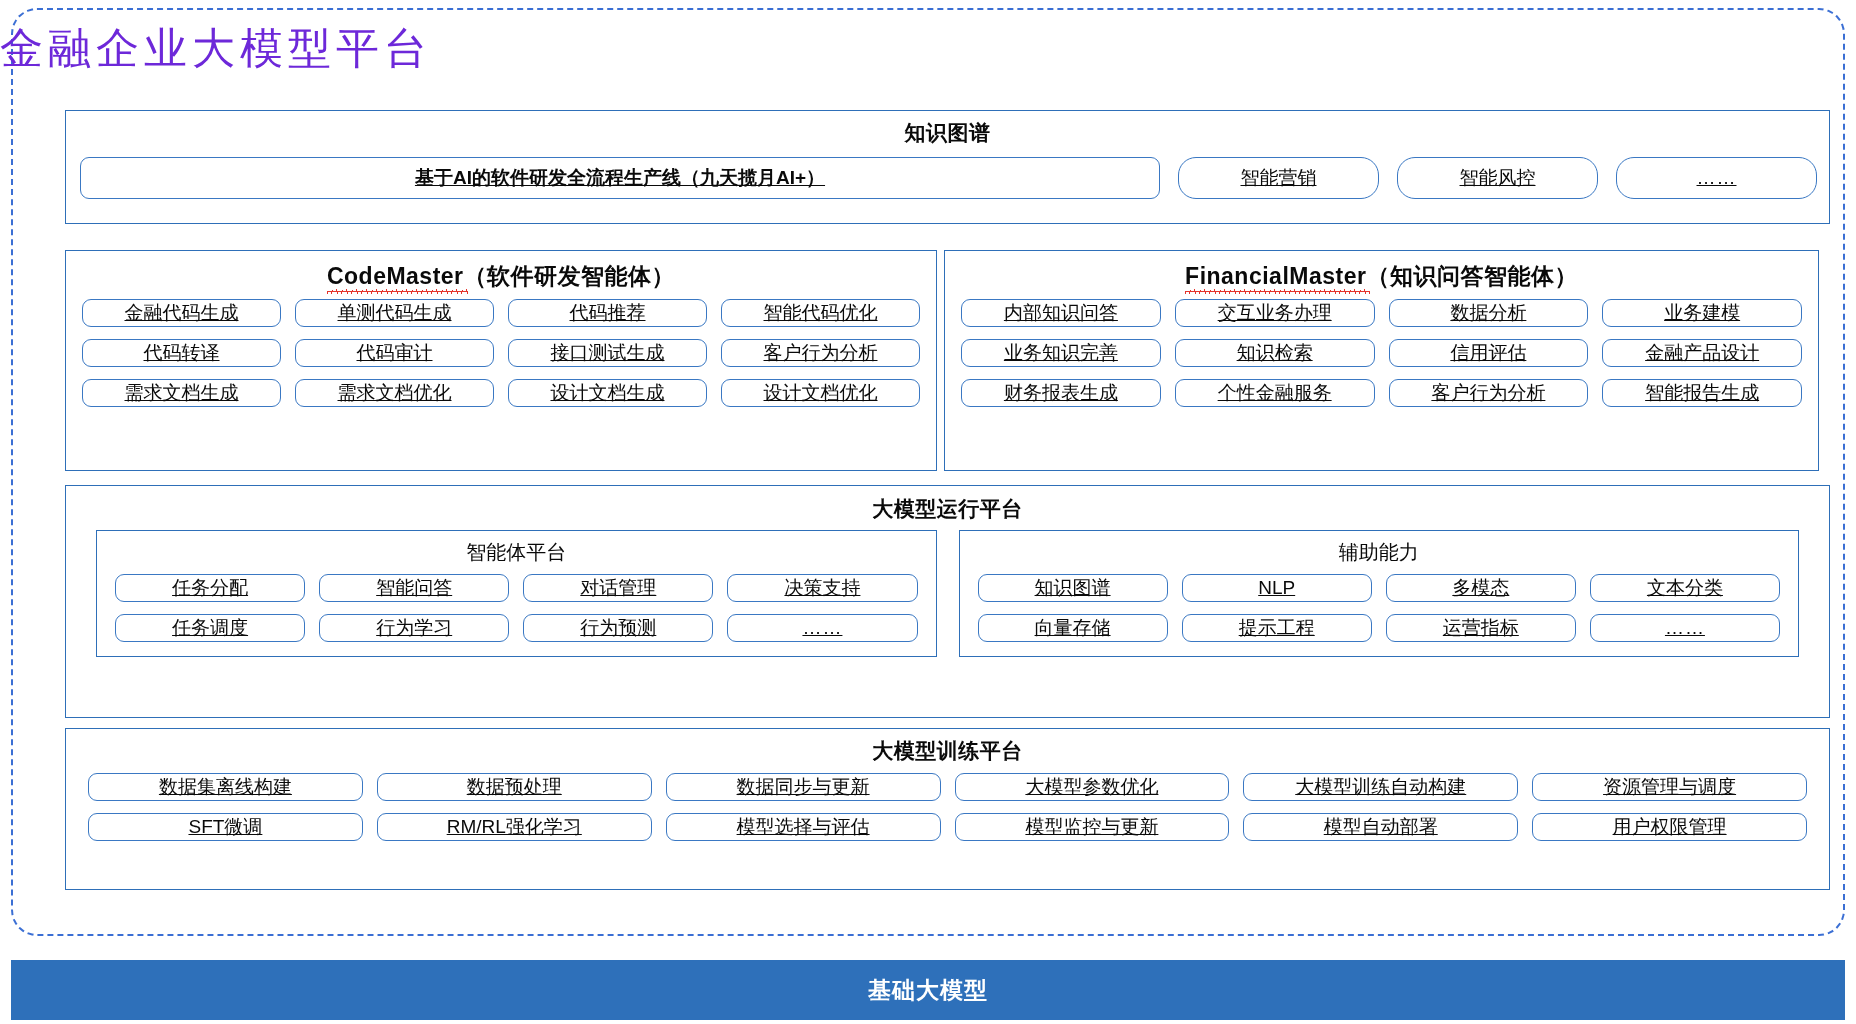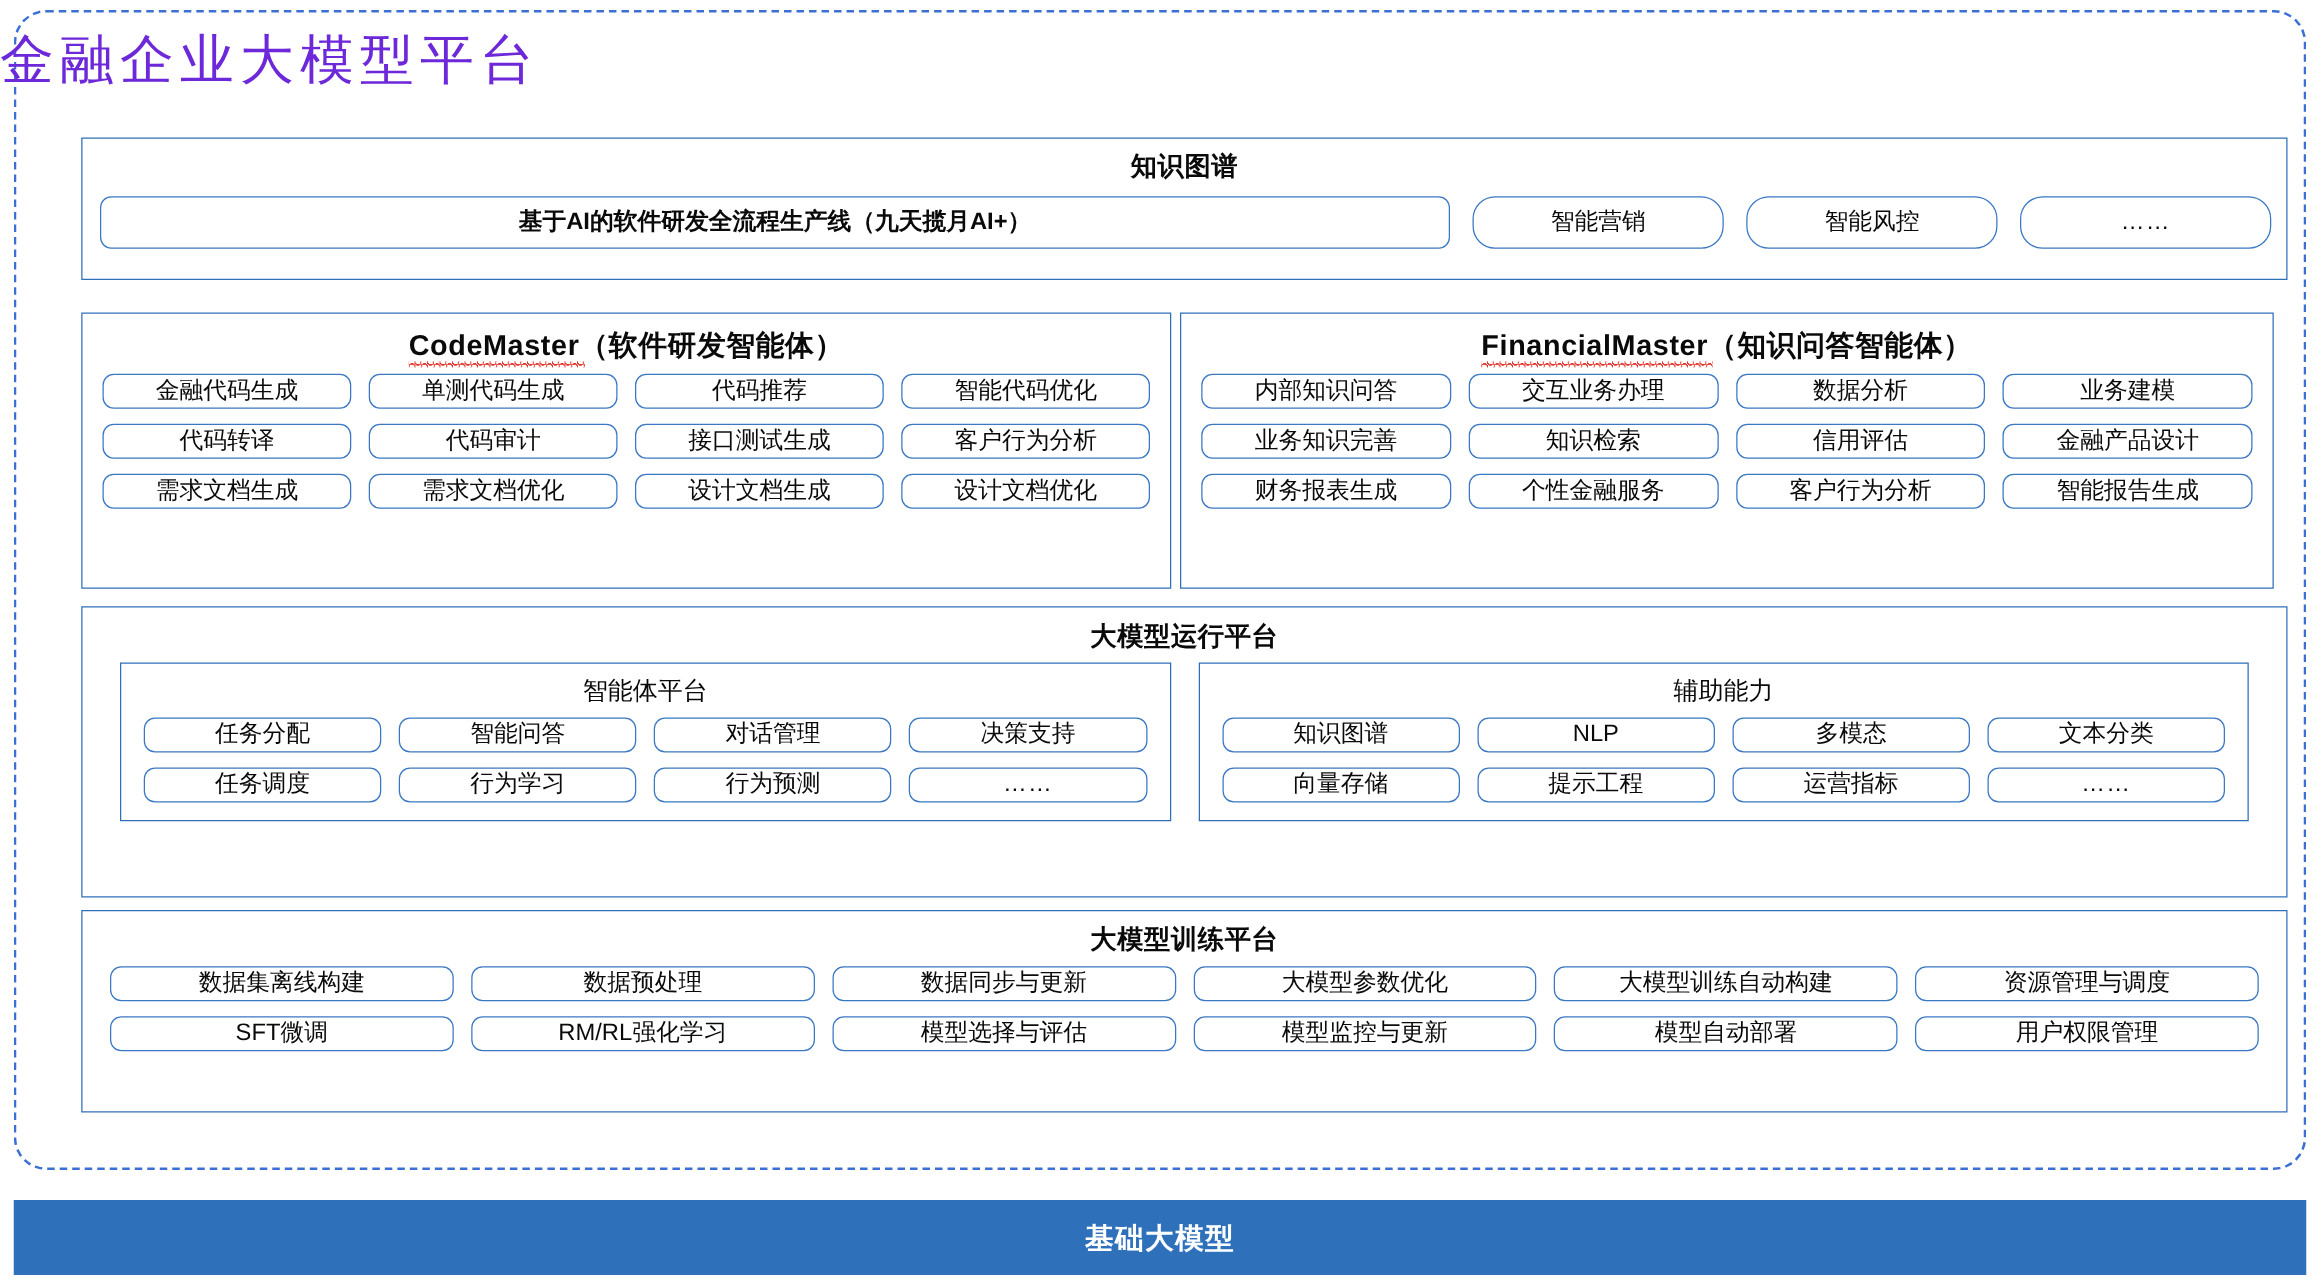--- a/index.html
+++ b/index.html
@@ -97,20 +97,21 @@
     border-radius: 9px;
     background: #ffffff;
     display: flex;
     align-items: center;
     justify-content: center;
     font-size: 19px;
     color: #0a0a0a;
     text-align: center;
     line-height: 1.1;
     white-space: nowrap;
+    text-decoration: underline;
   }
 
   .pill.wide-pill {
     font-weight: 700;
     font-size: 19px;
   }
 
   .pill.dots { letter-spacing: 1px; }
 
   

